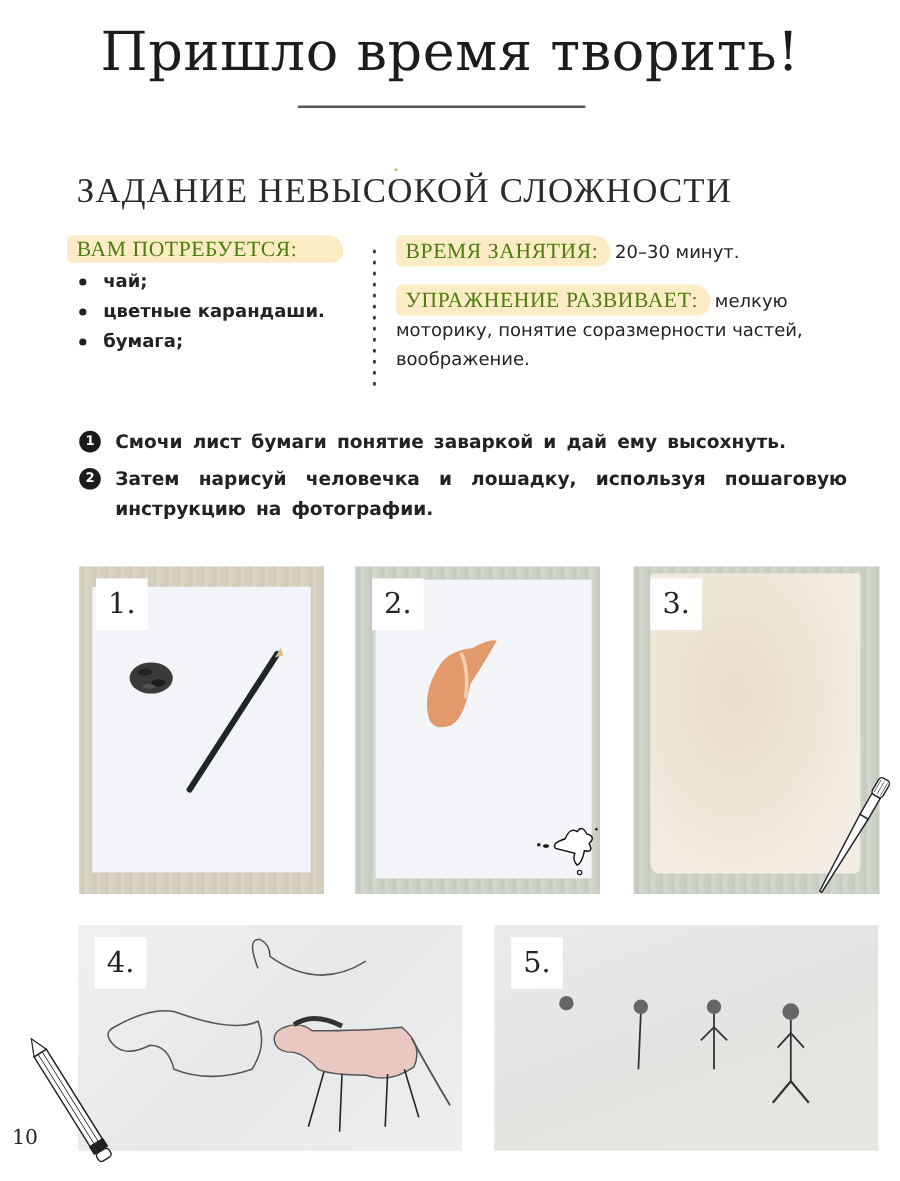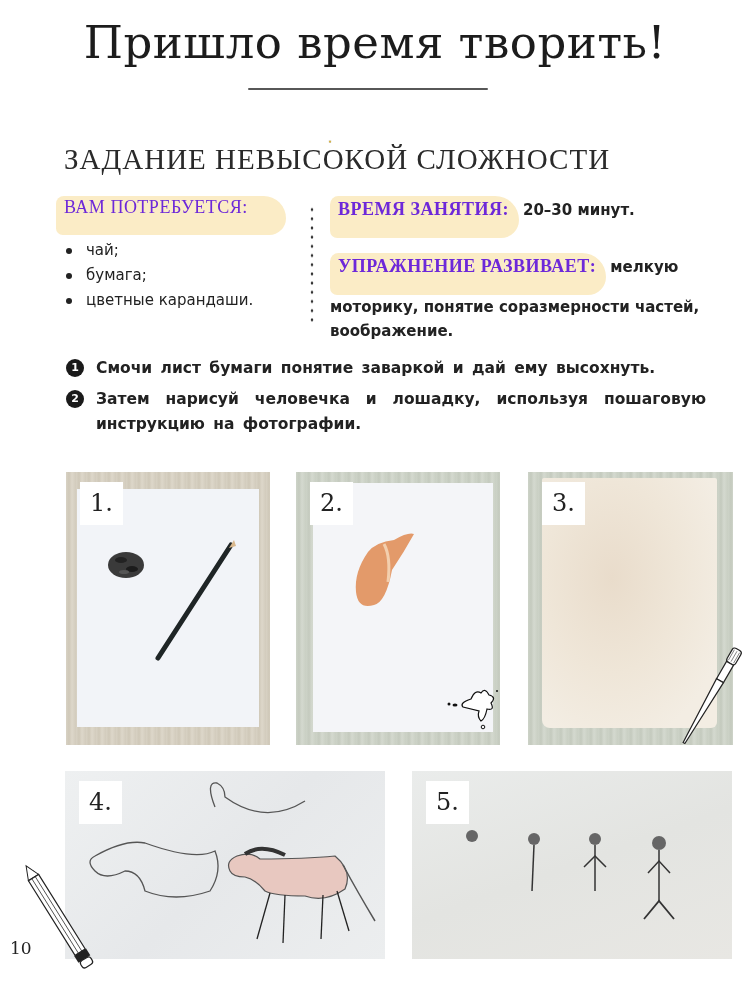--- a/index.html
+++ b/index.html
@@ -22,44 +22,44 @@
   .difficulty svg { width: 32px; height: 32px; margin-right: 14px; }
   .difficulty-label {
     font-family: "Liberation Serif", serif; font-size: 29px; letter-spacing: 1px; color: #2a2a2a;
   }
 
   .col-left { position: absolute; left: 56px; top: 196px; width: 240px; }
   .col-right { position: absolute; left: 330px; top: 196px; width: 390px; }
 
   .hl {
     display: inline-block; position: relative; z-index: 1;
-    font-family: "Liberation Serif", serif; font-size: 18px; letter-spacing: 0.5px; color: #6d28d9;
-    padding: 1px 8px 17px 8px;
+    font-family: "Liberation Serif", serif; font-size: 18px; letter-spacing: 0.5px; color: #4d7c0f;
+    padding: 1px 8px 1px 8px;
   }
   .hl::before {
     content: ""; position: absolute; left: 0; right: -2px; top: 0; bottom: 0; z-index: -1;
     background: #fbecc6; border-radius: 14px 40px 30px 12px;
   }
   .hl.wide::before { right: -30px; }
 
   .supplies { list-style: none; margin-top: 3px; }
   .supplies li {
-    font-size: 15px; font-weight: normal; line-height: 25px; padding-left: 30px; position: relative; color: #222;
+    font-size: 15px; font-weight: bold; line-height: 25px; padding-left: 30px; position: relative; color: #222;
   }
   .supplies li::before {
     content: ""; position: absolute; left: 10px; top: 10px; width: 6px; height: 6px; border-radius: 50%; background: #222;
   }
 
   .dotted-divider {
     position: absolute; left: 310px; top: 205px; width: 4px; height: 120px;
     background-image: radial-gradient(circle, #333 1.3px, transparent 1.6px);
     background-size: 4px 9.2px; background-repeat: repeat-y;
   }
 
-  .info-line { font-size: 15px; font-weight: bold; color: #222; line-height: 24px; }
+  .info-line { font-size: 15px; font-weight: normal; color: #222; line-height: 24px; }
   .info-line .val { margin-left: 6px; }
   .info-line + .info-line { margin-top: 15px; }
 
   .steps { position: absolute; left: 66px; top: 356px; width: 640px; }
   .step { display: flex; font-size: 15.5px; font-weight: bold; line-height: 25px; color: #222; margin-bottom: 6px; }
   .step-num {
     flex: 0 0 18px; height: 18px; width: 18px; border-radius: 50%; background: #1a1a1a; color: #fff;
     font-size: 11px; text-align: center; line-height: 18px; margin-top: 3px; margin-right: 12px;
   }
   .step-text { text-align: justify; word-spacing: 3px; }
@@ -97,22 +97,22 @@
     <path d="M16 2.5 L20 11.5 L29.5 12.3 L22.3 18.6 L24.5 28.2 L16 23.2 L7.5 28.2 L9.7 18.6 L2.5 12.3 L12 11.5 Z" fill="#f6c21a" stroke="#2a2a2a" stroke-width="1.6" stroke-linejoin="round"></path>
     <path d="M21 21 Q22 24 20.5 25" fill="none" stroke="#2a2a2a" stroke-width="1"></path>
   </svg>
   <span class="difficulty-label">ЗАДАНИЕ НЕВЫСОКОЙ СЛОЖНОСТИ</span>
 </div>
 
 <div class="col-left">
   <span class="hl wide">ВАМ ПОТРЕБУЕТСЯ:</span>
   <ul class="supplies">
     <li>чай;</li>
+    <li>цветные карандаши.</li>
     <li>бумага;</li>
-    <li>цветные карандаши.</li>
   </ul>
 </div>
 
 <div class="dotted-divider"></div>
 
 <div class="col-right">
   <div class="info-line">
     <span class="hl">ВРЕМЯ ЗАНЯТИЯ:</span><span class="val">20–30 минут.</span>
   </div>
   <div class="info-line">

